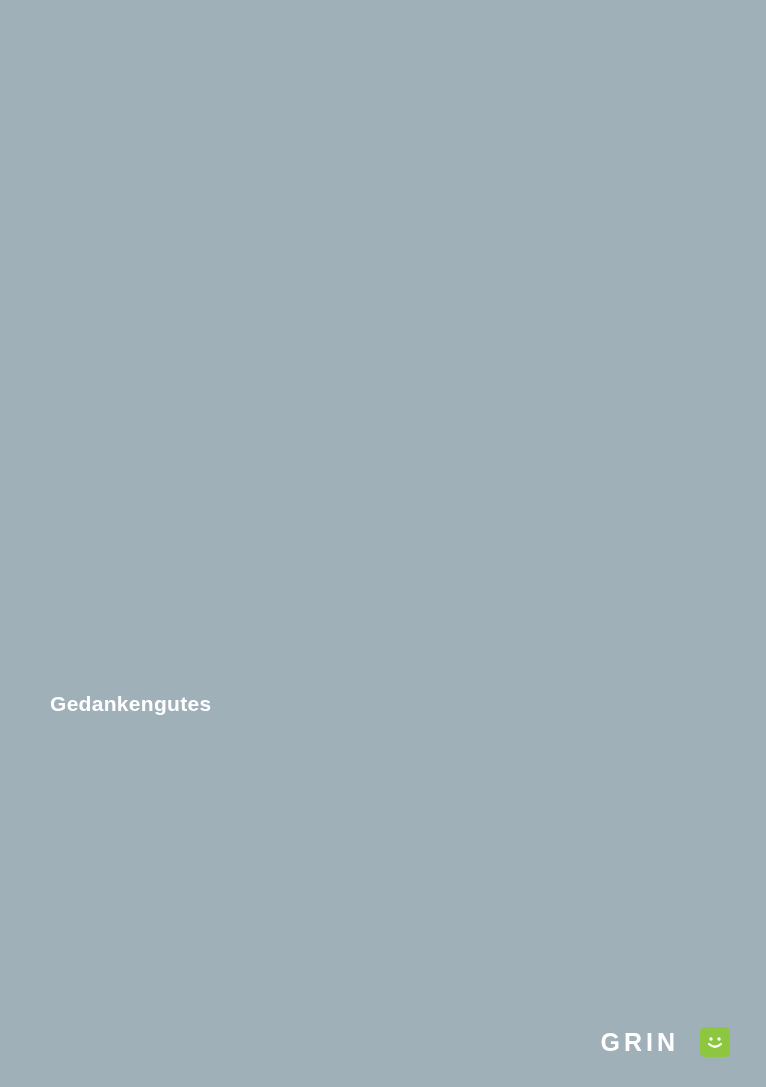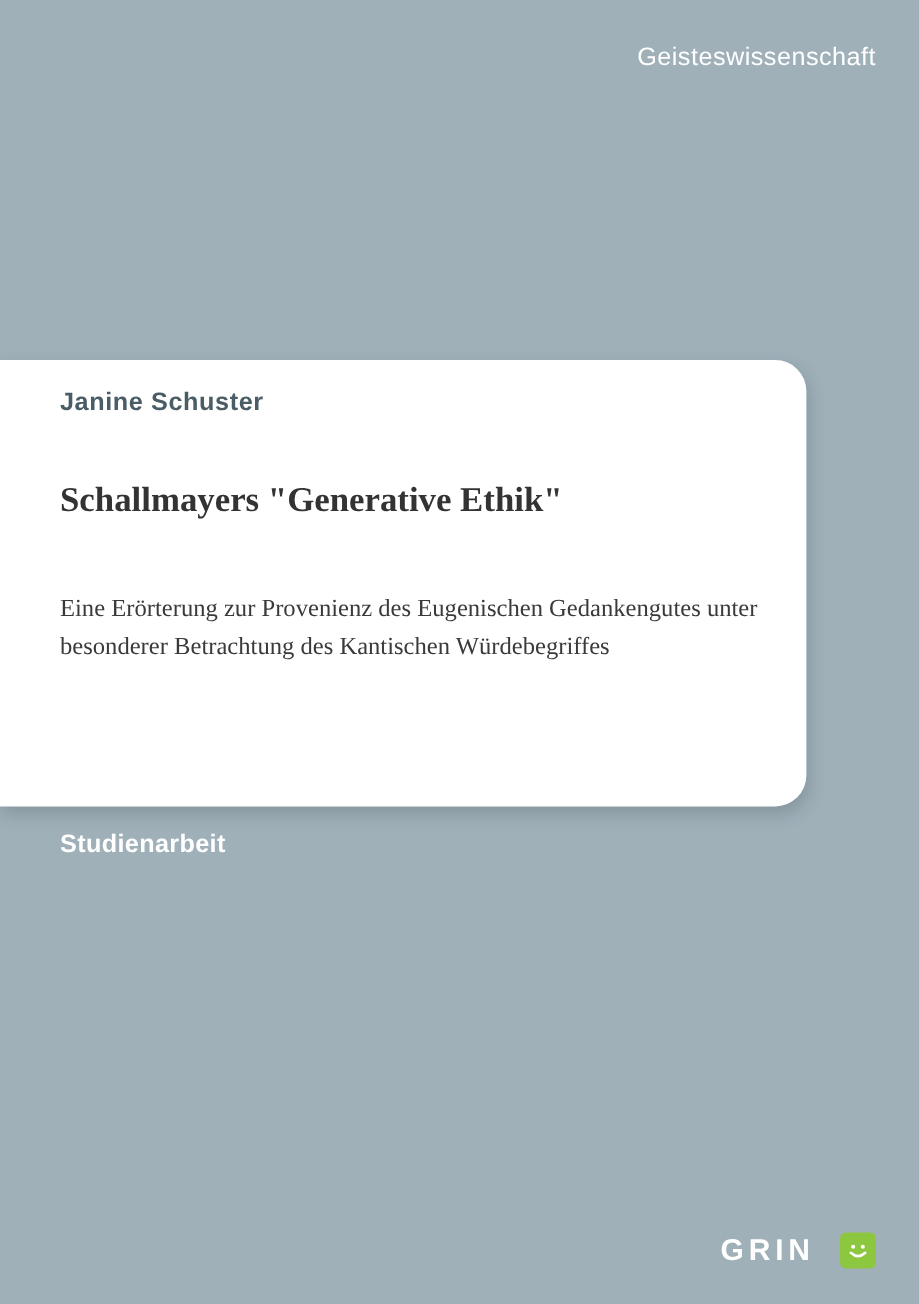--- a/index.html
+++ b/index.html
@@ -119,31 +119,23 @@
     align-items: center;
     justify-content: center;
   }
   #logo-mark svg { display: block; }
 </style>
 </head>
 <body>
 
 <div id="cover">
 
-  <div id="category">Geisteswissenschaft</div>
 
-  <div id="card">
-    <div id="author">Janine Schuster</div>
 
-    <div id="title">Schallmayers "Generative Ethik"</div>
-
-    <div id="subtitle">Eine Erörterung zur Provenienz des Eugenischen Gedankengutes unter besonderer Betrachtung des Kantischen Würdebegriffes</div>
-  </div>
-
-  <div id="doctype">Studienarbeit</div>
+  <div id="doctype">Gedankengutes</div>
 
   <div id="logo">
     <span id="logo-text">GRIN</span>
     <span id="logo-mark">
       <svg width="22" height="22" viewBox="0 0 22 22" aria-hidden="true">
         <circle cx="7" cy="8" r="1.7" fill="#ffffff"></circle>
         <circle cx="15" cy="8" r="1.7" fill="#ffffff"></circle>
         <path d="M5 13 Q11 18.5 17 13" stroke="#ffffff" stroke-width="2.2" fill="none" stroke-linecap="round"></path>
       </svg>
     </span>

